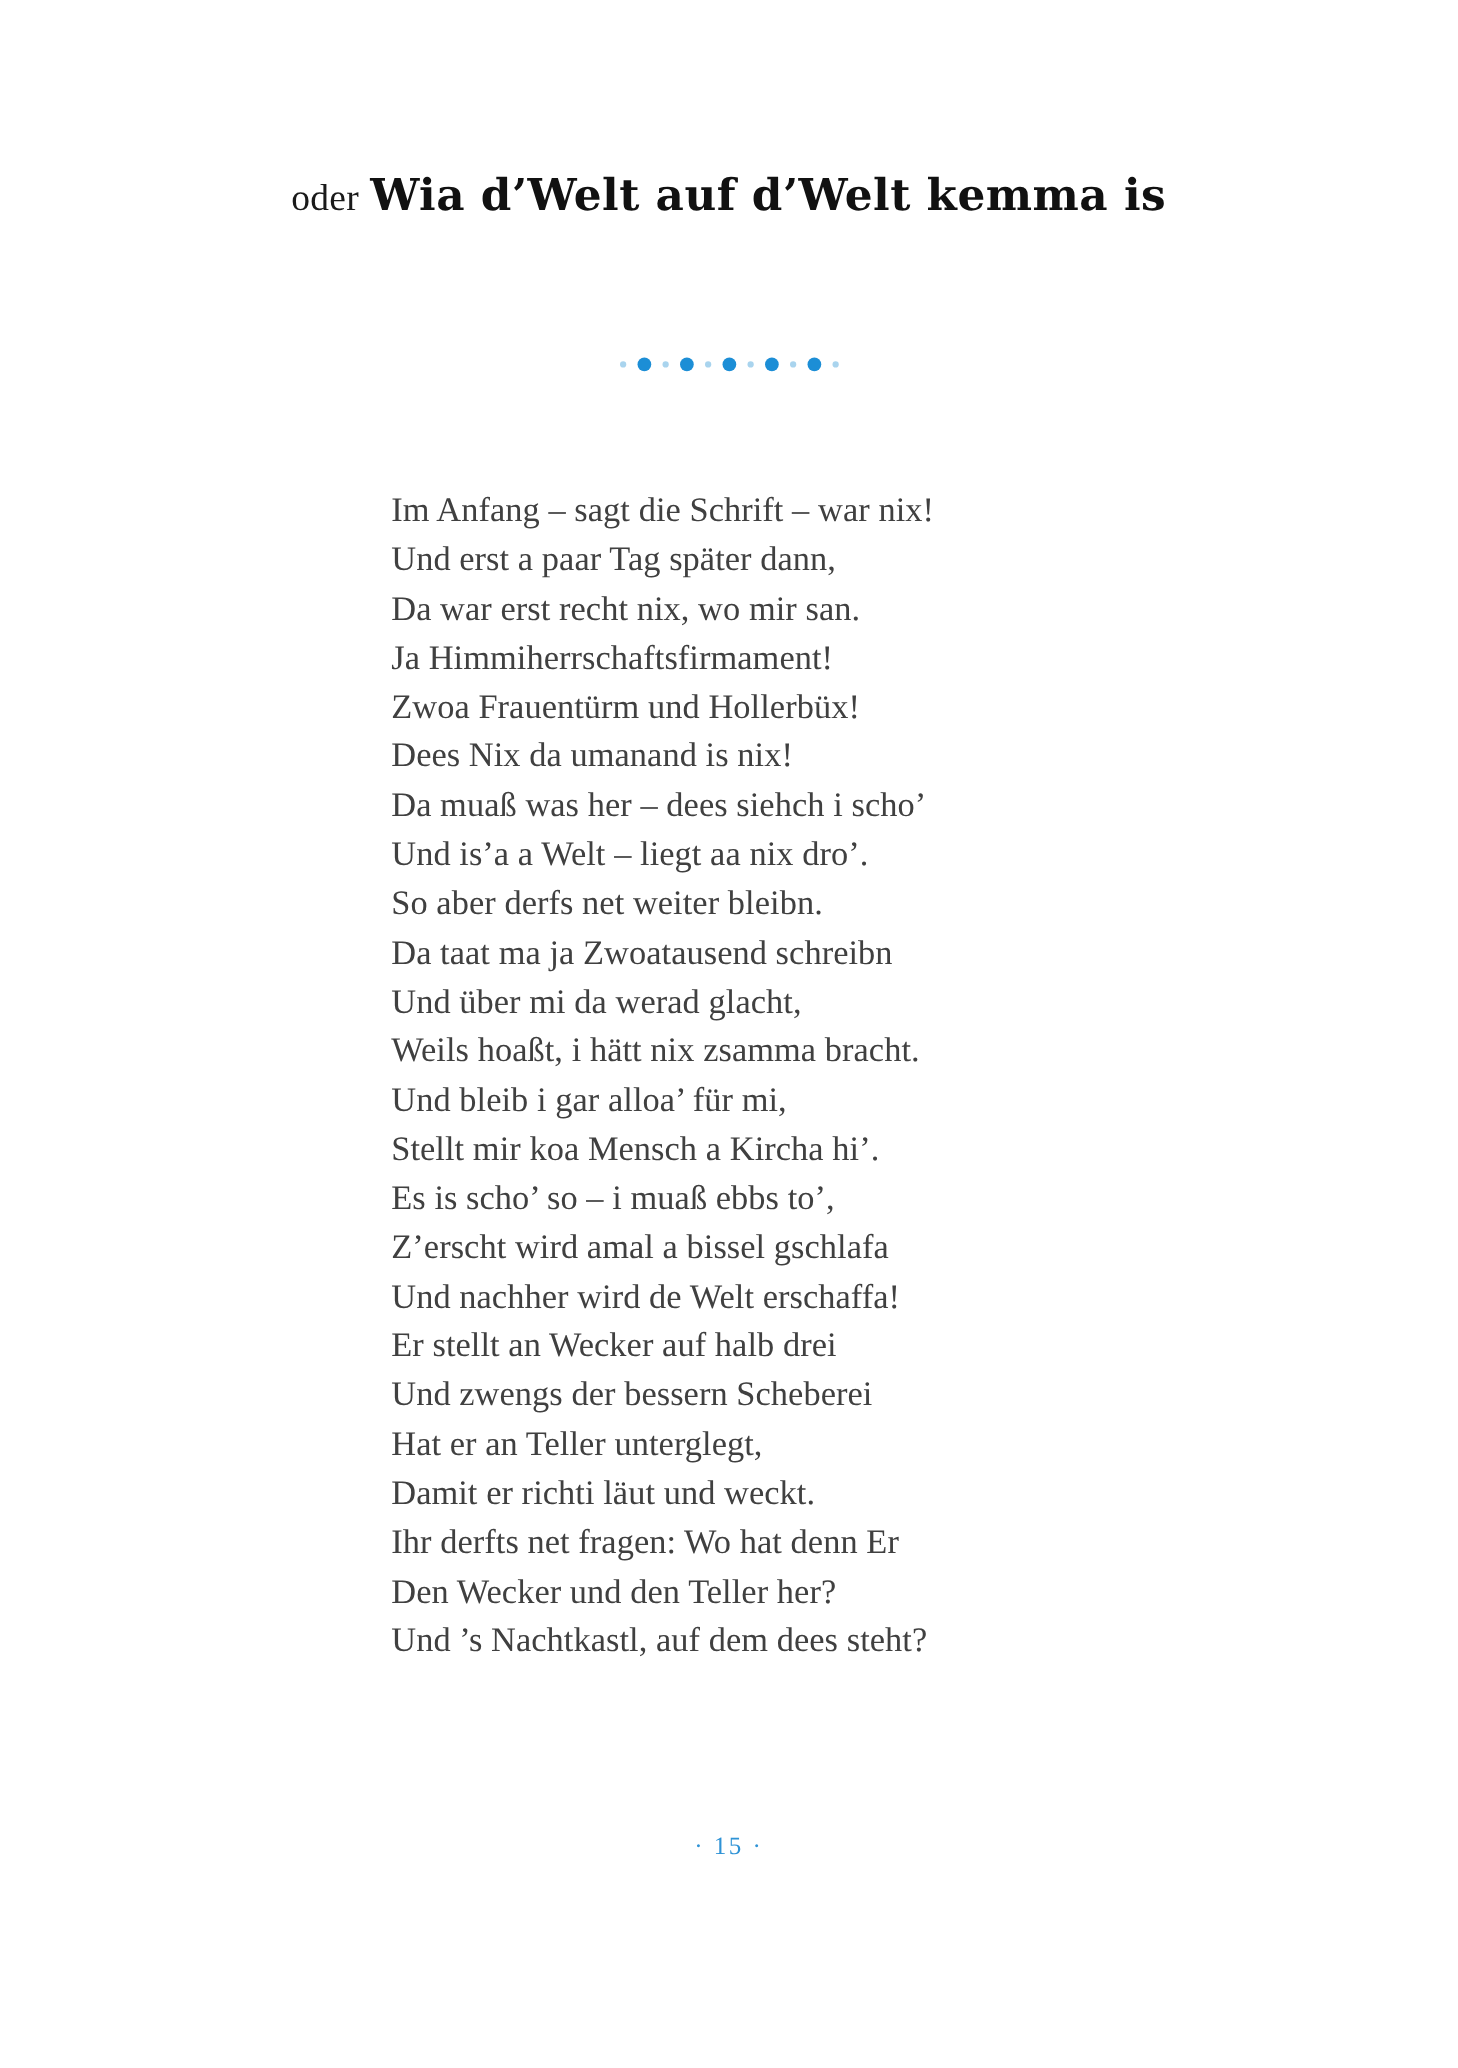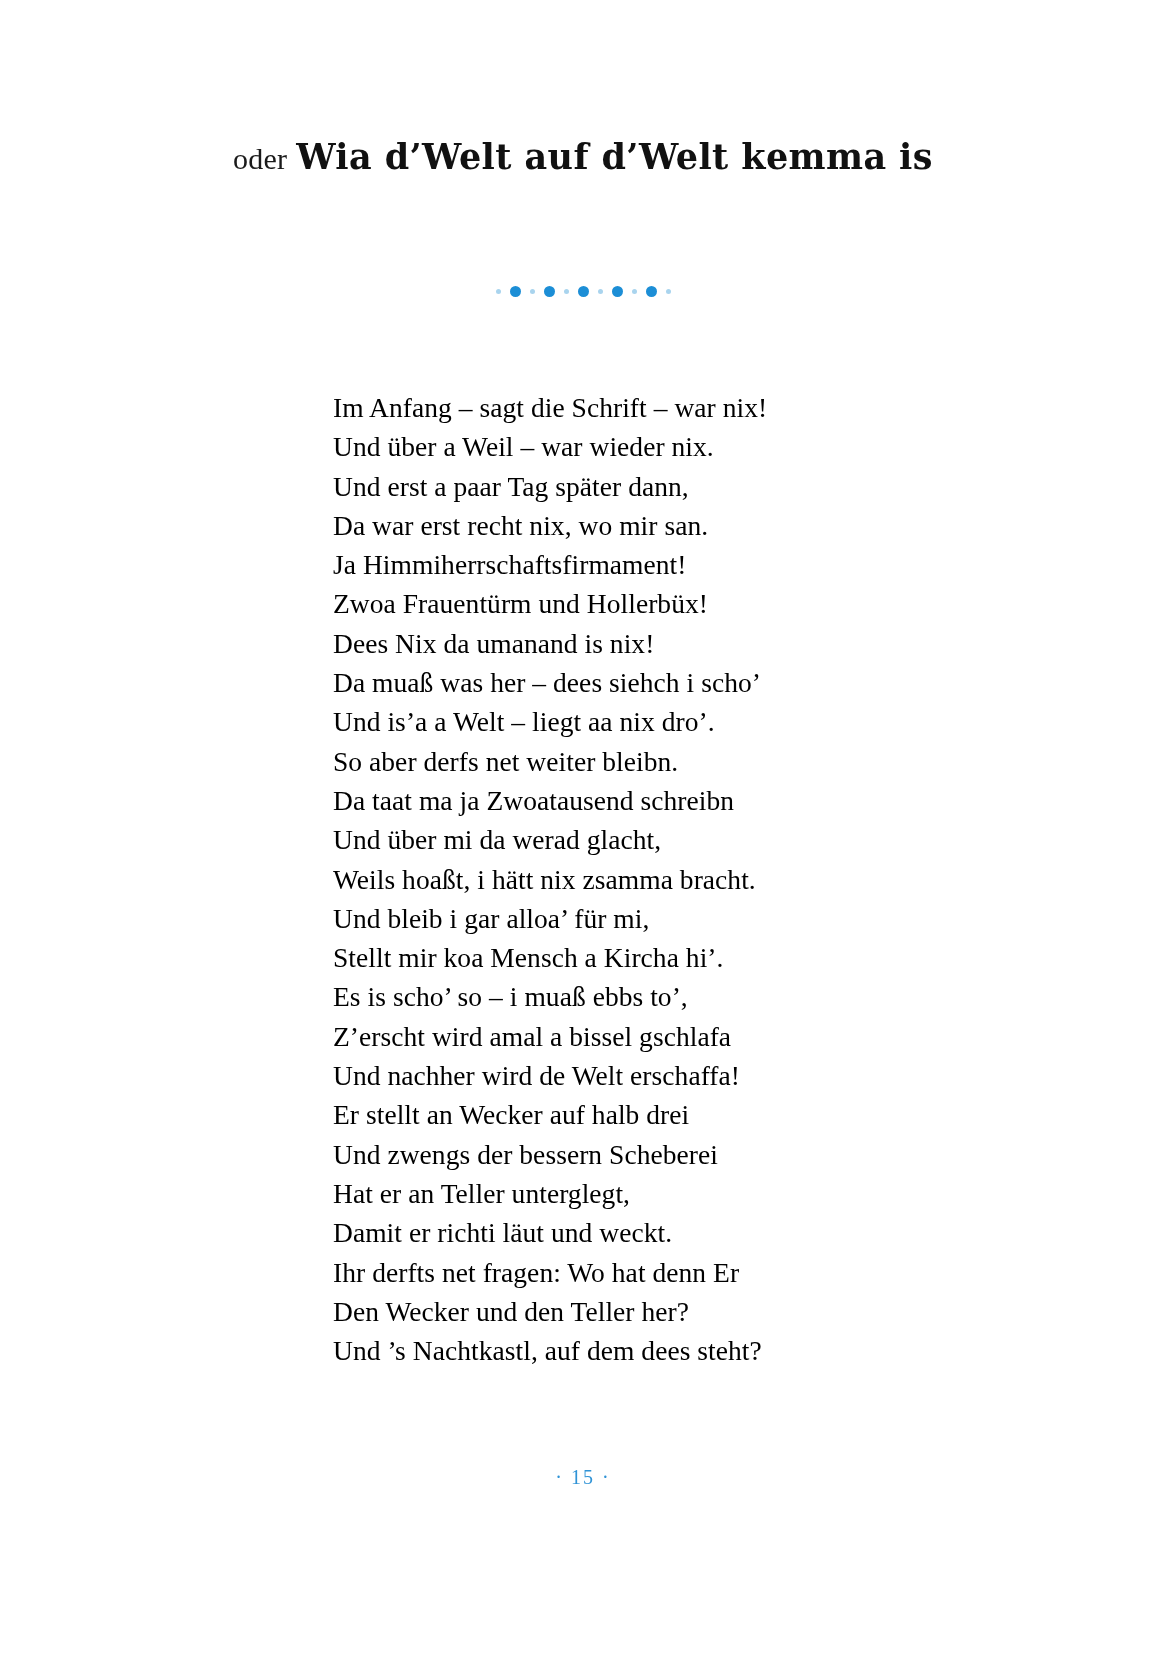--- a/index.html
+++ b/index.html
@@ -95,24 +95,23 @@
   .poem {
     position: absolute;
     top: 388px;
     left: 313px;
     width: 600px;
   }
   .poem-line {
     font-family: "Liberation Serif", "DejaVu Serif", serif;
     font-size: 27.5px;
     line-height: 39.3px;
-    color: #000000;
+    color: #404040;
     white-space: nowrap;
     letter-spacing: 0.05px;
-    margin-left: 20px;
   }
 
   
   .folio {
     position: absolute;
     left: 0;
     right: 0;
     top: 1466px;
     text-align: center;
     font-family: "Liberation Serif", "DejaVu Serif", serif;
@@ -141,21 +140,20 @@
       <span class="dot-lg" style="background: rgb(28, 142, 214);"></span>
       <span class="dot-sm" style="background: rgb(169, 212, 238);"></span>
       <span class="dot-lg" style="background: rgb(28, 142, 214);"></span>
       <span class="dot-sm" style="background: rgb(169, 212, 238);"></span>
       <span class="dot-lg" style="background: rgb(28, 142, 214);"></span>
       <span class="dot-sm" style="background: rgb(169, 212, 238);"></span>
     </div>
 
   <div class="poem">
       <div class="poem-line">Im Anfang – sagt die Schrift – war nix!</div>
-      <div class="poem-line">Und über a Weil – war wieder nix.</div>
       <div class="poem-line">Und erst a paar Tag später dann,</div>
       <div class="poem-line">Da war erst recht nix, wo mir san.</div>
       <div class="poem-line">Ja Himmiherrschaftsfirmament!</div>
       <div class="poem-line">Zwoa Frauentürm und Hollerbüx!</div>
       <div class="poem-line">Dees Nix da umanand is nix!</div>
       <div class="poem-line">Da muaß was her – dees siehch i scho’</div>
       <div class="poem-line">Und is’a a Welt – liegt aa nix dro’.</div>
       <div class="poem-line">So aber derfs net weiter bleibn.</div>
       <div class="poem-line">Da taat ma ja Zwoatausend schreibn</div>
       <div class="poem-line">Und über mi da werad glacht,</div>

